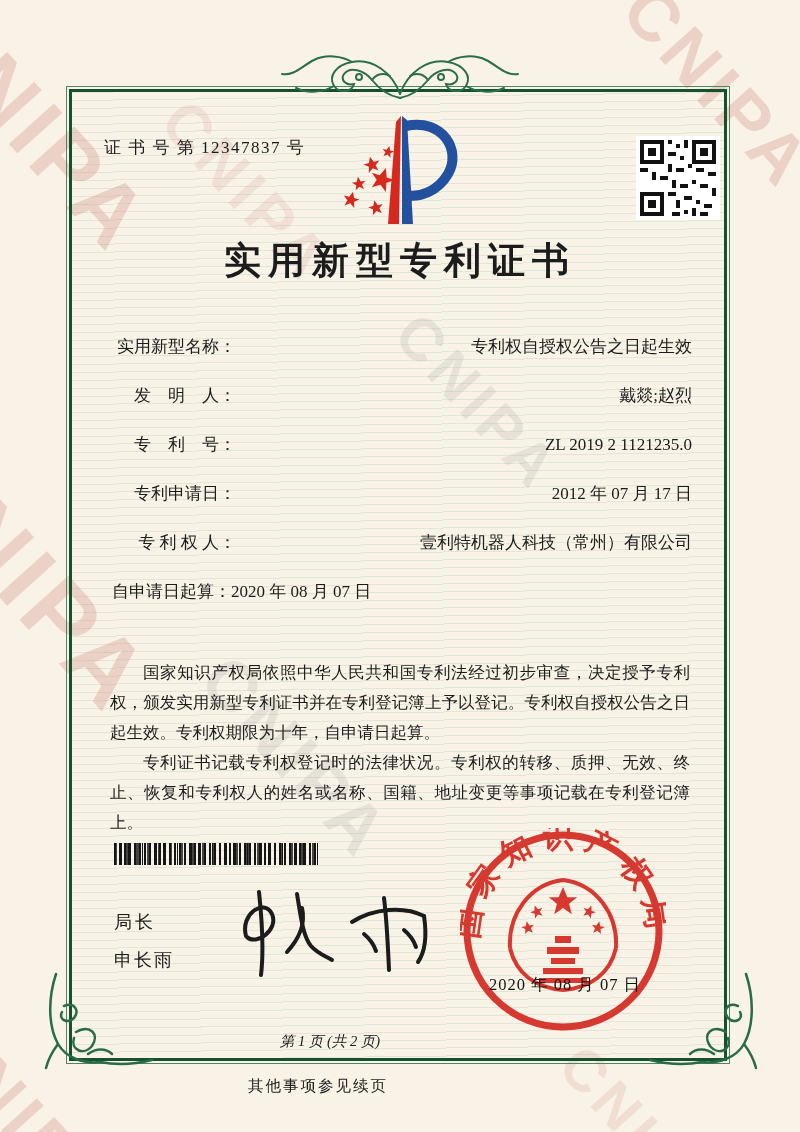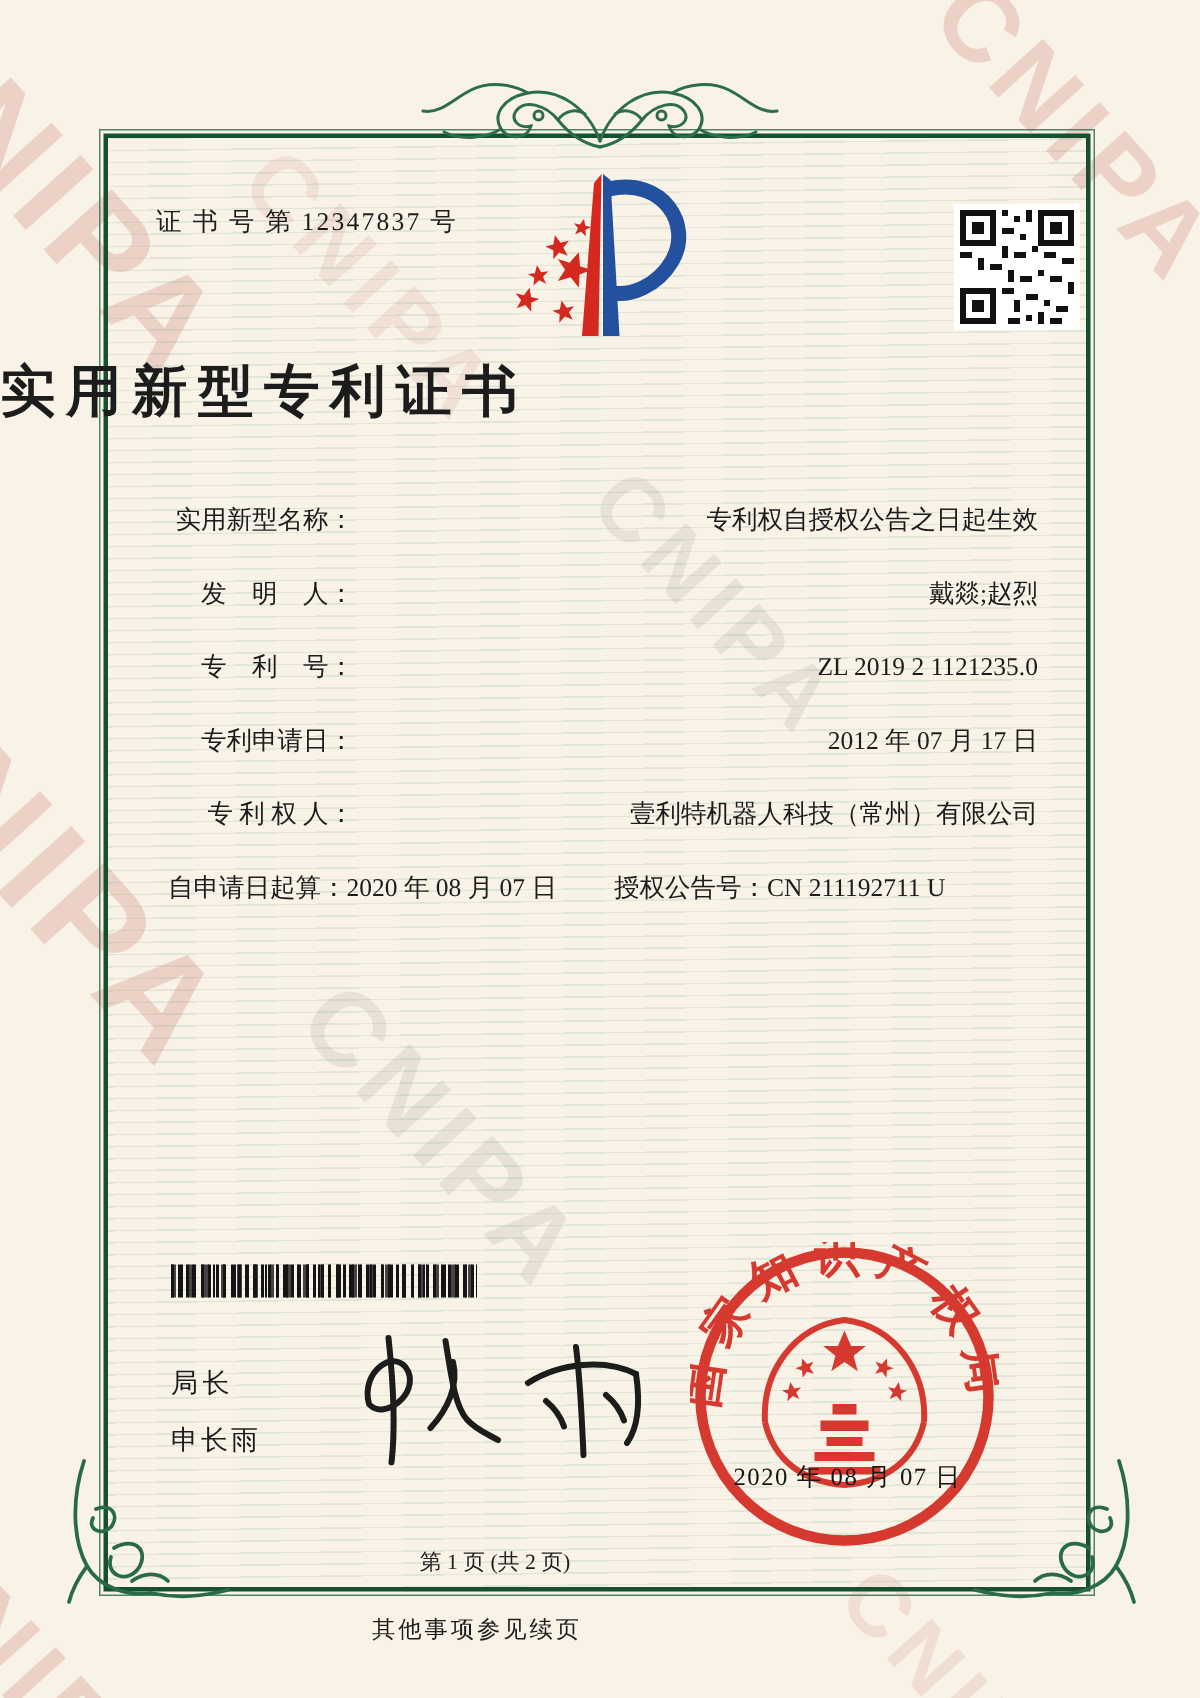--- a/index.html
+++ b/index.html
@@ -24,21 +24,21 @@
     position:absolute;left:2px;top:2px;right:2px;bottom:2px;
     border:3px solid #16502f;
     background:
       repeating-linear-gradient(179.3deg, rgba(110,165,130,0.16) 0 1px, rgba(0,0,0,0) 1px 8px);
   }
   .content{position:absolute;left:0;top:0;width:800px;height:1132px;z-index:5;}
   .cert-no{position:absolute;left:104px;top:136px;font-size:17px;letter-spacing:1.5px;}
   .logo{position:absolute;left:338px;top:112px;}
   .qr{position:absolute;left:636px;top:136px;}
   .title{
-    position:absolute;left:0;top:236px;width:800px;
+    position:absolute;left:0;top:236px;width:800px;text-align:center;
     font-size:37px;font-weight:bold;letter-spacing:7px;
   }
   .fields{position:absolute;left:112px;top:334px;width:580px;font-size:17px;text-align:right;}
   .frow{display:flex;margin-bottom:23px;line-height:26px;}
   .flabel{flex:0 0 124px;white-space:nowrap;}
   .fvalue{flex:1;}
   .grant-row{display:flex;line-height:26px;}
   .grant-left{white-space:nowrap;}
   .grant-right{white-space:nowrap;margin-left:38px;}
   .paras{
@@ -54,21 +54,21 @@
       repeating-linear-gradient(90deg,rgba(25,25,25,0.8) 0 3px,rgba(0,0,0,0) 3px 11px);
   }
   .signer-title{position:absolute;left:114px;top:910px;font-size:18px;letter-spacing:3px;}
   .signer-name{position:absolute;left:114px;top:948px;font-size:18px;letter-spacing:2px;}
   .signature{position:absolute;left:226px;top:882px;}
   .seal{position:absolute;left:460px;top:828px;}
   .seal-date{
     position:absolute;left:470px;top:974px;width:190px;text-align:center;
     font-size:16.5px;letter-spacing:1px;color:#141414;z-index:7;
   }
-  .page-no{position:absolute;left:0;top:1032px;width:660px;text-align:center;font-size:14.5px;}
+  .page-no{position:absolute;left:0;top:1032px;width:660px;text-align:center;font-size:14.5px;font-style:italic;}
   .foot-note{position:absolute;left:0;top:1076px;width:636px;text-align:center;font-size:15.5px;letter-spacing:2px;}
   .orn{position:absolute;z-index:3;}
   .orn-band{left:278px;top:44px;}
   .orn-bl{left:42px;top:970px;}
   .orn-br{left:648px;top:970px;transform:scaleX(-1);}
 </style>
 </head>
 <body>
 
 <span class="wm pink" style="left:-28px;top:-18px;font-size:88px;">CNIPA</span>
@@ -203,26 +203,27 @@
       <span class="fvalue">2012 年 07 月 17 日</span>
     </div>
     <div class="frow">
       <span class="flabel">专 利 权 人：</span>
       <span class="fvalue">壹利特机器人科技（常州）有限公司</span>
     </div>
     <div class="grant-row">
       <span class="grant-left">
         <span>自申请日起算：</span><span>2020 年 08 月 07 日</span>
       </span>
-      <span class="grant-right">
-        <span>授权公告号：</span><span>CN 211192711 U</span>
-      </span>
     </div>
   </div>
 
+  <div class="paras">
+    <p>国家知识产权局依照中华人民共和国专利法经过初步审查，决定授予专利权，颁发实用新型专利证书并在专利登记簿上予以登记。专利权自授权公告之日起生效。专利权期限为十年，自申请日起算。</p>
+    <p>专利证书记载专利权登记时的法律状况。专利权的转移、质押、无效、终止、恢复和专利权人的姓名或名称、国籍、地址变更等事项记载在专利登记簿上。</p>
+  </div>
 
   <div class="barcode"></div>
 
   <div class="signer-title">局长</div>
   <div class="signer-name">申长雨</div>
 
   <svg class="signature" width="210" height="95" viewBox="0 0 210 95">
     <g stroke="#1c1c1c" stroke-width="4" fill="none" stroke-linecap="round" stroke-linejoin="round">
       <path d="M20,54 C14,32 38,16 46,32 C53,48 30,64 21,55"></path>
       <path d="M33,10 C36,38 38,68 35,93"></path>

